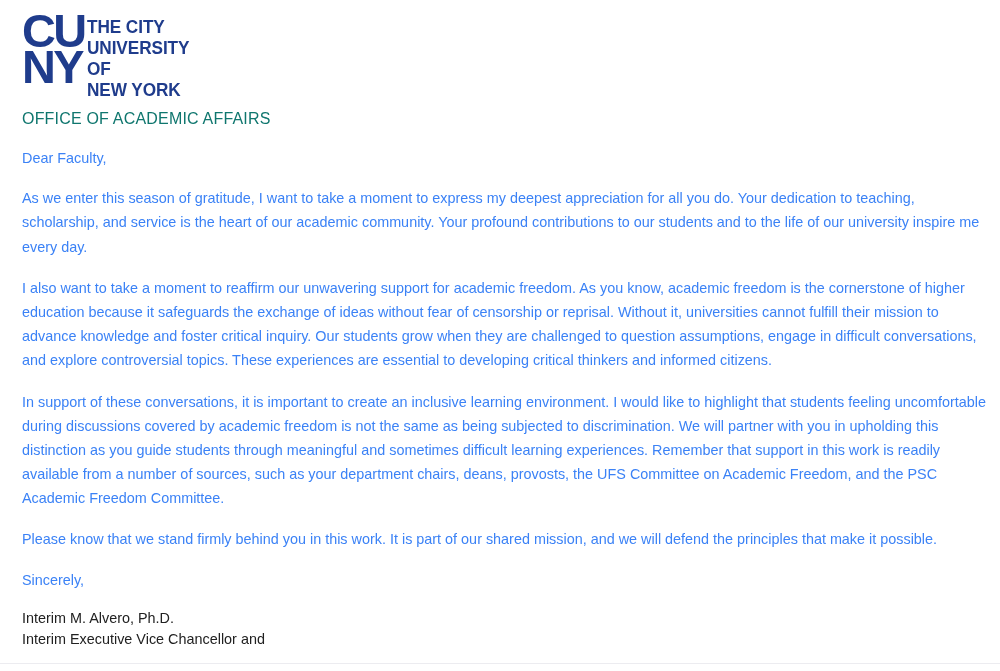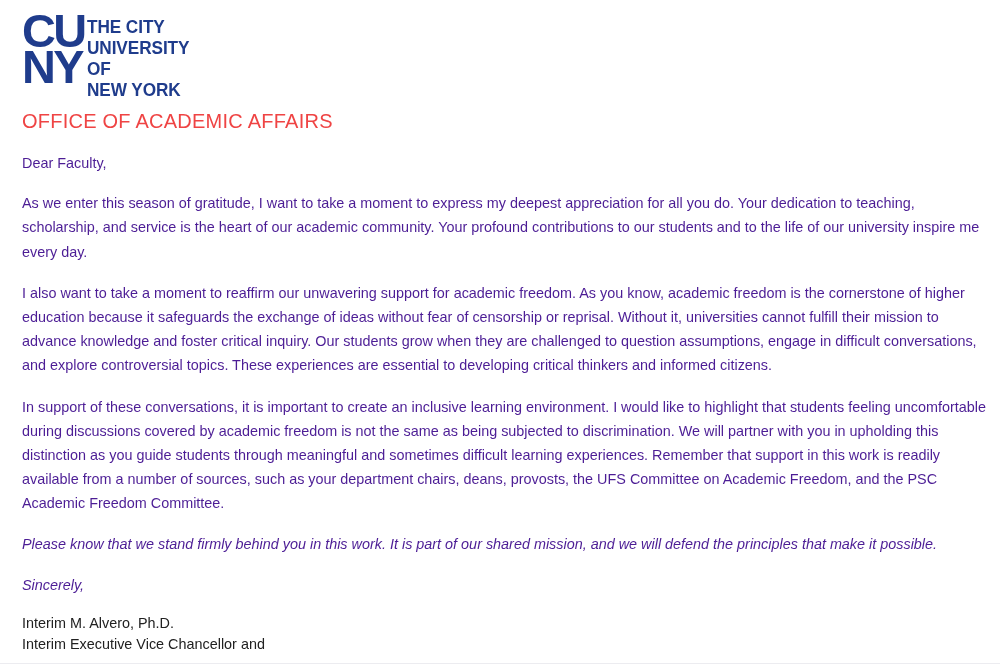--- a/index.html
+++ b/index.html
@@ -59,39 +59,39 @@
     line-height: 1.13;
     letter-spacing: -0.005em;
     padding-top: 3px;
     transform: scaleX(0.93);
     transform-origin: left top;
   }
   .logo-word span { display: block; white-space: nowrap; }
 
   
   .dept-line {
-    font-size: 20px;
+    font-size: 16px;
     letter-spacing: 0.012em;
-    color: #ef4444;
+    color: #0f766e;
     margin: 0;
     padding-top: 6px;
   }
   .letter {
     padding-top: 4px;
     max-width: 972px;
   }
   .para {
     font-size: 14.4px;
     line-height: 1.68;
     margin: 0 0 17px 0;
-    color: #4c1d95;
+    color: #3b82f6;
     text-align: left;
   }
   .para.salutation { margin-bottom: 16px; }
-  .para.tight { margin-bottom: 16px; font-style: italic; }
+  .para.tight { margin-bottom: 16px; }
   .signature {
     font-size: 14.4px;
     line-height: 1.46;
     margin: 0;
     color: #212121;
   }
   .signature div { display: block; }
 
   .footer-rule {
     position: absolute;

